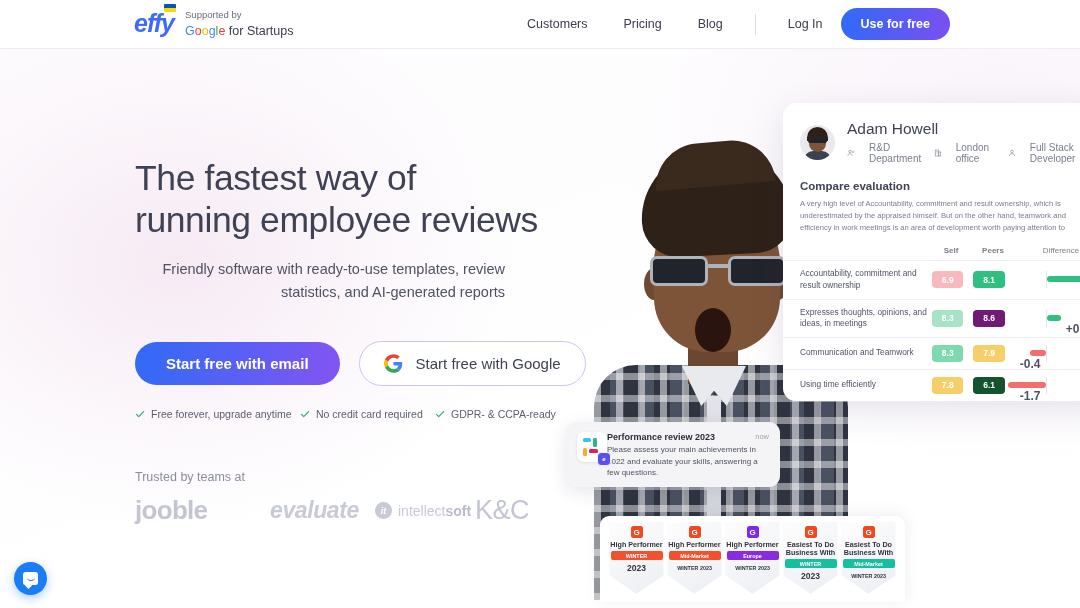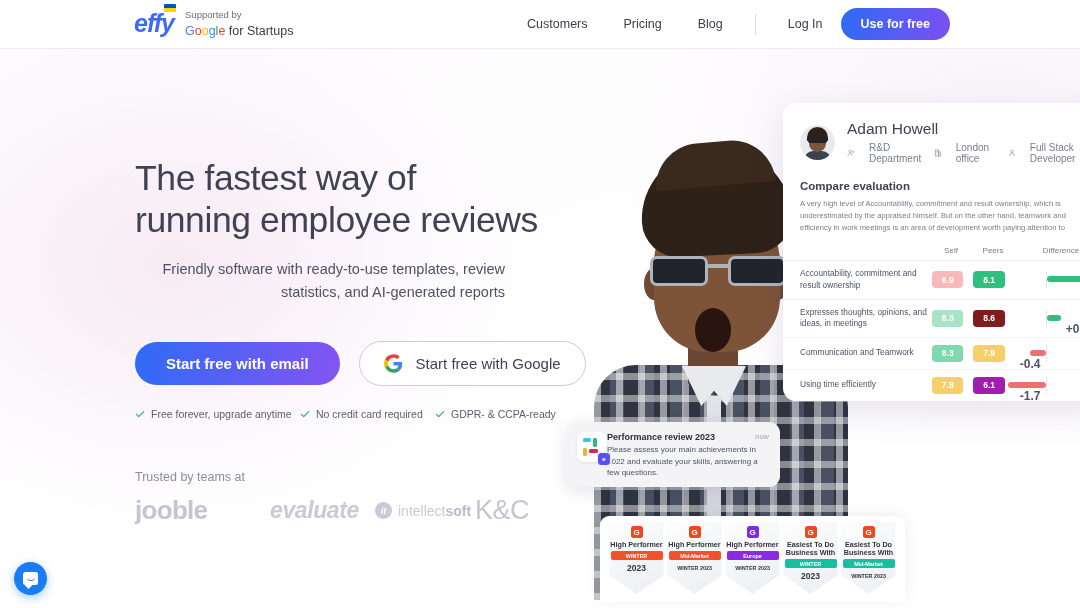--- a/index.html
+++ b/index.html
@@ -143,21 +143,21 @@
   .emp-meta { display:flex; gap:11px; margin-top:4px; }
   .emp-meta span { font-size:10px; color:#7a7d8c; display:flex; align-items:center; gap:14px; }
   .mi { width:8px; height:8px; flex:0 0 8px; }
 
   .ce-title { font-size:11.5px; color:#3f4254; font-weight:bold; margin:16px 17px 6px; }
   .ce-desc { font-size:7.6px; line-height:1.55; color:#7a7d8c; margin:0 17px; }
 
   .tbl { margin-top:13px; }
   .tbl-head { display:flex; padding:0 17px 5px; }
   .th-name { width:130px; }
-  .th-c { width:42px; text-align:center; font-size:8px; color:#7a7d8c; }
+  .th-c { width:42px; text-align:center; font-size:8px; color:#7a7d8c;font-weight:bold; }
   .th-d { width:62px; text-align:center; font-size:8px; color:#7a7d8c; margin-left:16px; }
   .row { display:flex; align-items:center; padding:7px 17px; border-top:1px solid #f0f0f4; }
   .r-name { width:130px; font-size:8.3px; line-height:1.4; color:#4f5263; }
   .pill { width:32px; height:17px; border-radius:4px; display:flex; align-items:center; justify-content:center;
     font-size:8.5px; font-weight:bold; color:#fff; margin:0 5px; }
   .diffwrap { width:78px; display:flex; align-items:center; position:relative; margin-left:10px; height:17px; }
   .axis { position:absolute; left:26px; top:0; width:1px; height:17px; background:#e4e4ec; }
   .dbar { position:absolute; height:6px; border-radius:3px; top:5px; }
   .dval { position:absolute; font-size:12px; font-weight:bold; color:#4f5263; top:12px; }
 
@@ -367,21 +367,21 @@
       <div class="diffwrap">
         <div class="axis"></div>
         <div class="dbar" id="d0b" style="background: rgb(47, 191, 126); width: 36px; left: 27px;"></div>
 
       </div>
     </div>
 
     <div class="row">
       <div class="r-name">Expresses thoughts, opinions, and ideas, in meetings</div>
       <div class="pill" id="p1s" style="background: rgb(168, 227, 199);">8.3</div>
-      <div class="pill" id="p1p" style="background: #7f1d1d;">8.6</div>
+      <div class="pill" id="p1p" style="background: #701a75;">8.6</div>
       <div class="diffwrap">
         <div class="axis"></div>
         <div class="dbar" id="d1b" style="background: rgb(47, 191, 126); width: 14px; left: 27px;"></div>
         <div class="dval" id="d1v" style="left: 46px;">+0.3</div>
       </div>
     </div>
 
     <div class="row">
       <div class="r-name">Communication and Teamwork</div>
       <div class="pill" id="p2s" style="background: rgb(127, 217, 176);">8.3</div>
@@ -389,21 +389,21 @@
       <div class="diffwrap">
         <div class="axis"></div>
         <div class="dbar" id="d2b" style="background: rgb(240, 112, 110); width: 16px; left: 10px;"></div>
         <div class="dval" id="d2v" style="left: 0px;">-0.4</div>
       </div>
     </div>
 
     <div class="row">
       <div class="r-name">Using time efficiently</div>
       <div class="pill" id="p3s" style="background: rgb(246, 207, 106);">7.8</div>
-      <div class="pill" id="p3p" style="background: #a21caf;">6.1</div>
+      <div class="pill" id="p3p" style="background: #14532d;">6.1</div>
       <div class="diffwrap">
         <div class="axis"></div>
         <div class="dbar" id="d3b" style="background: rgb(240, 112, 110); width: 38px; left: -12px;"></div>
         <div class="dval" id="d3v" style="left: 0px;">-1.7</div>
       </div>
     </div>
   </div>
 </div>
 
 <div class="notif">

